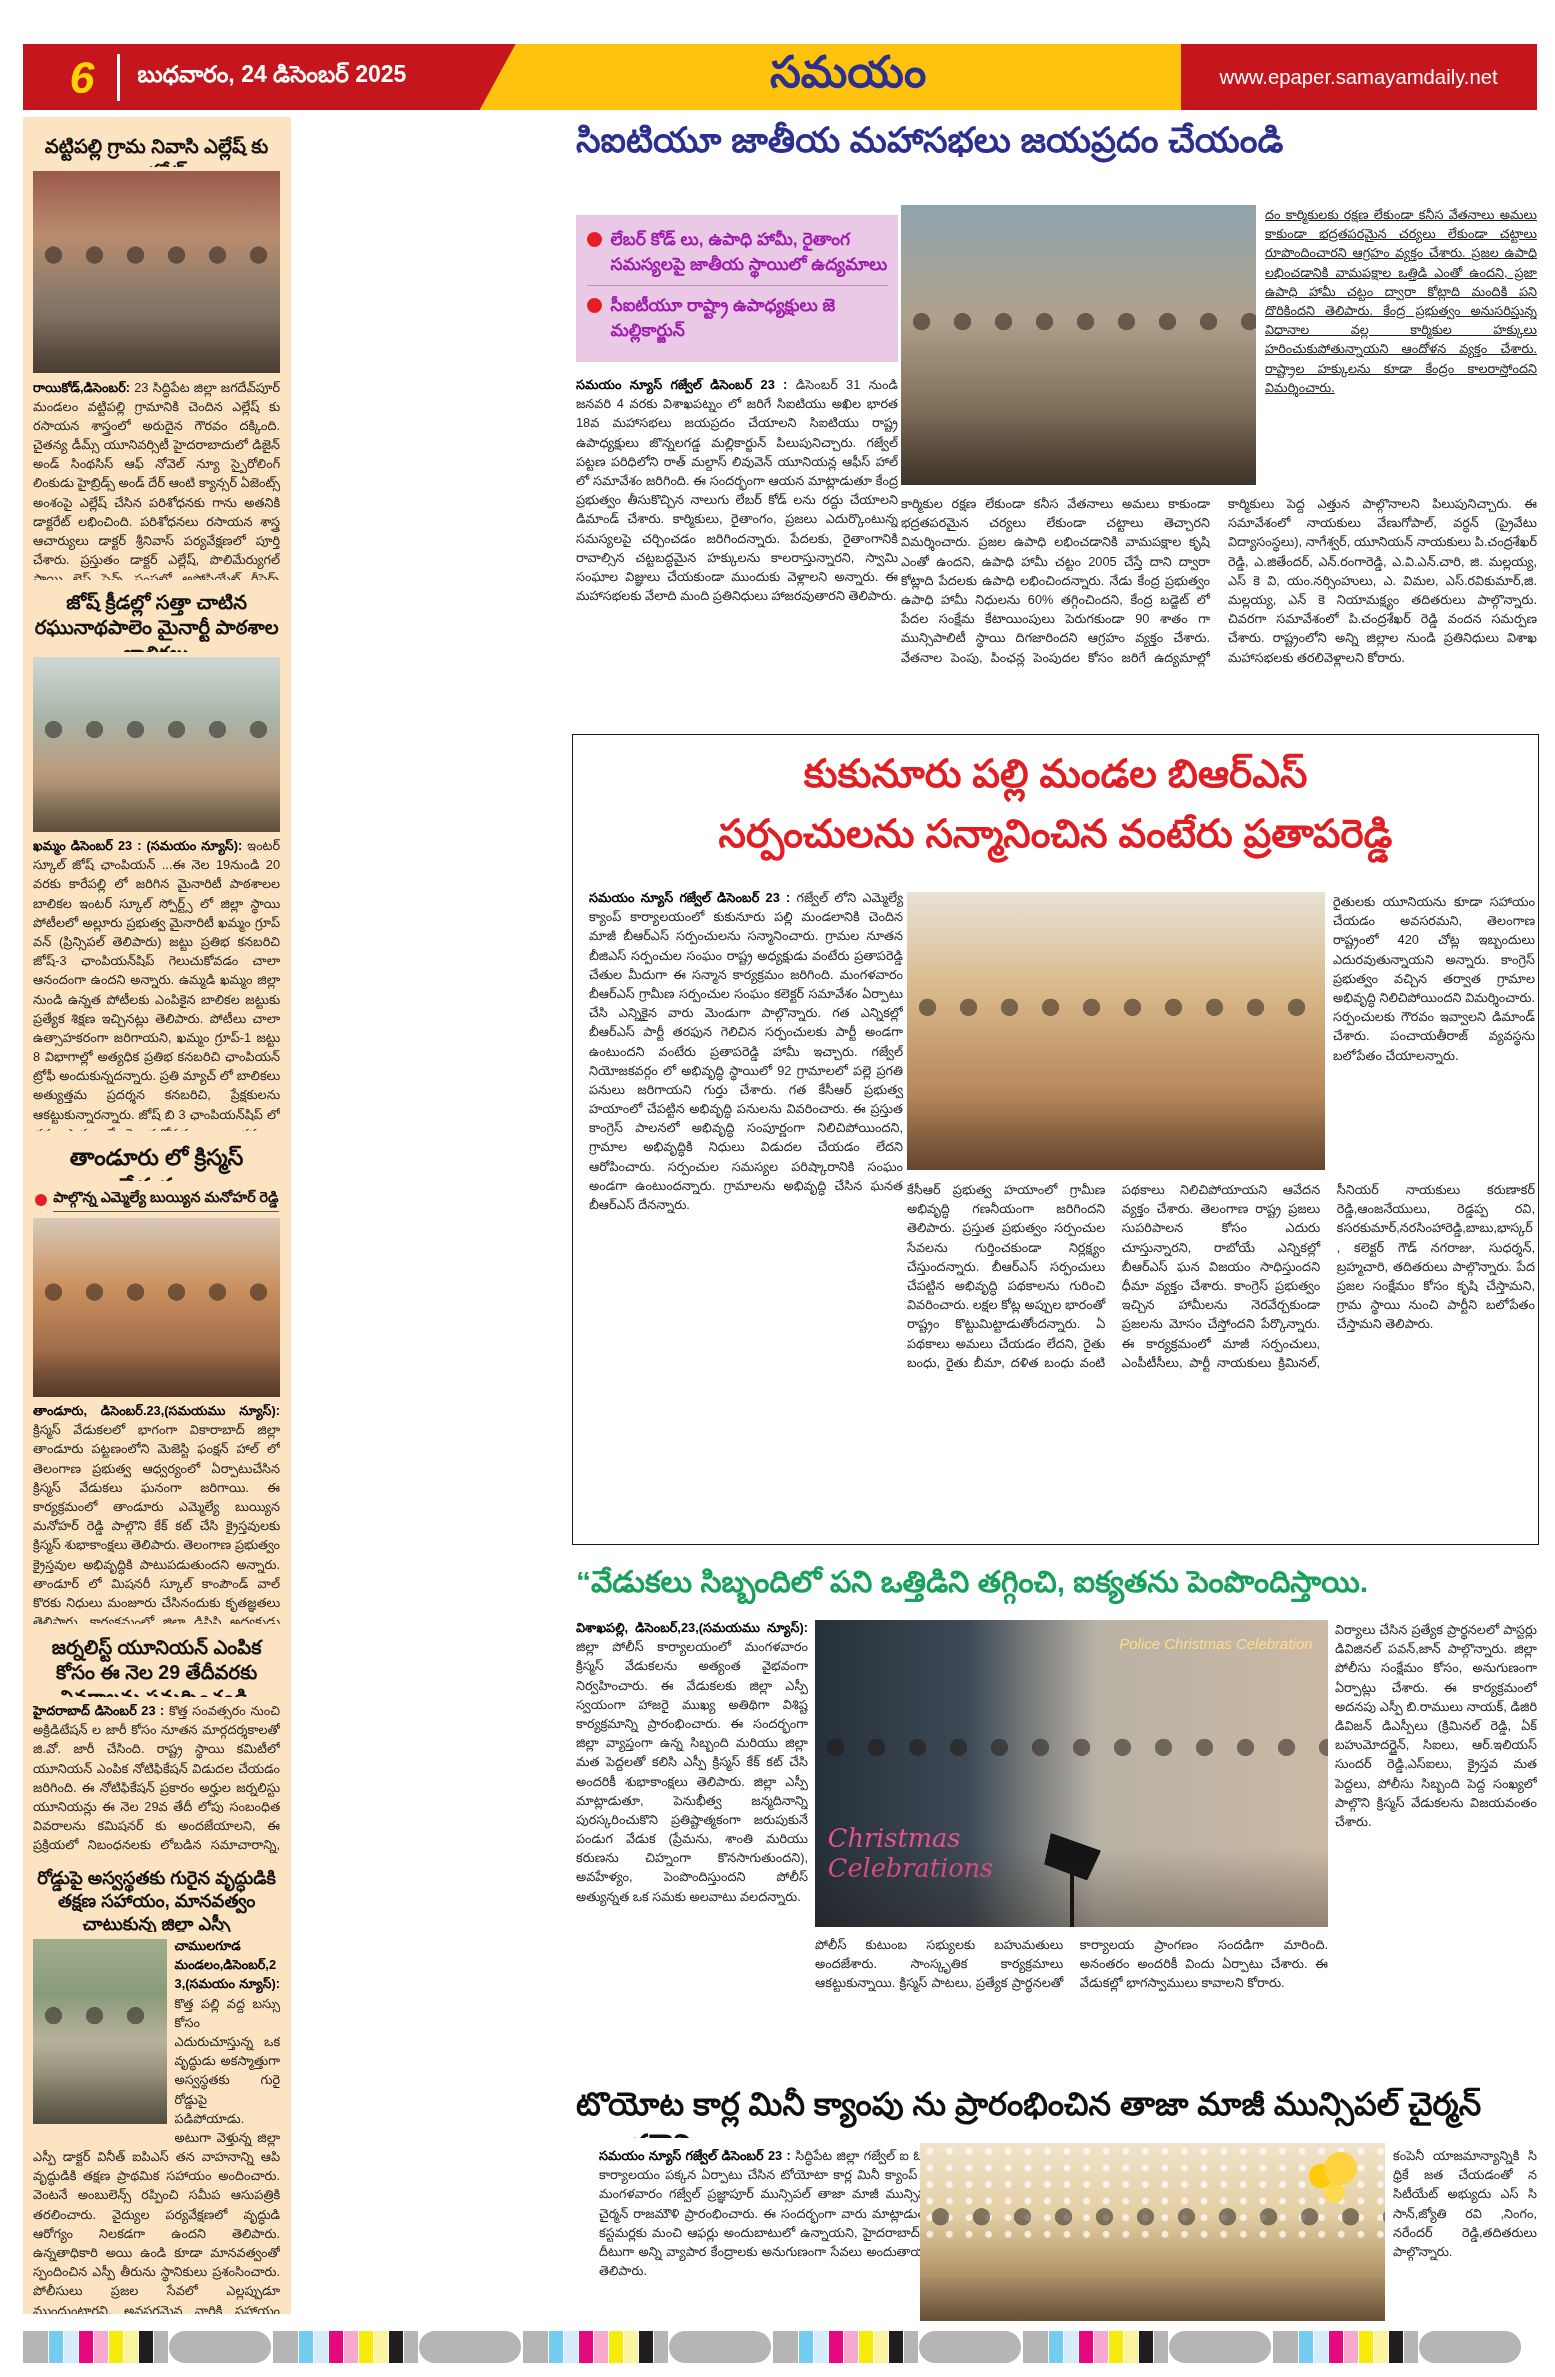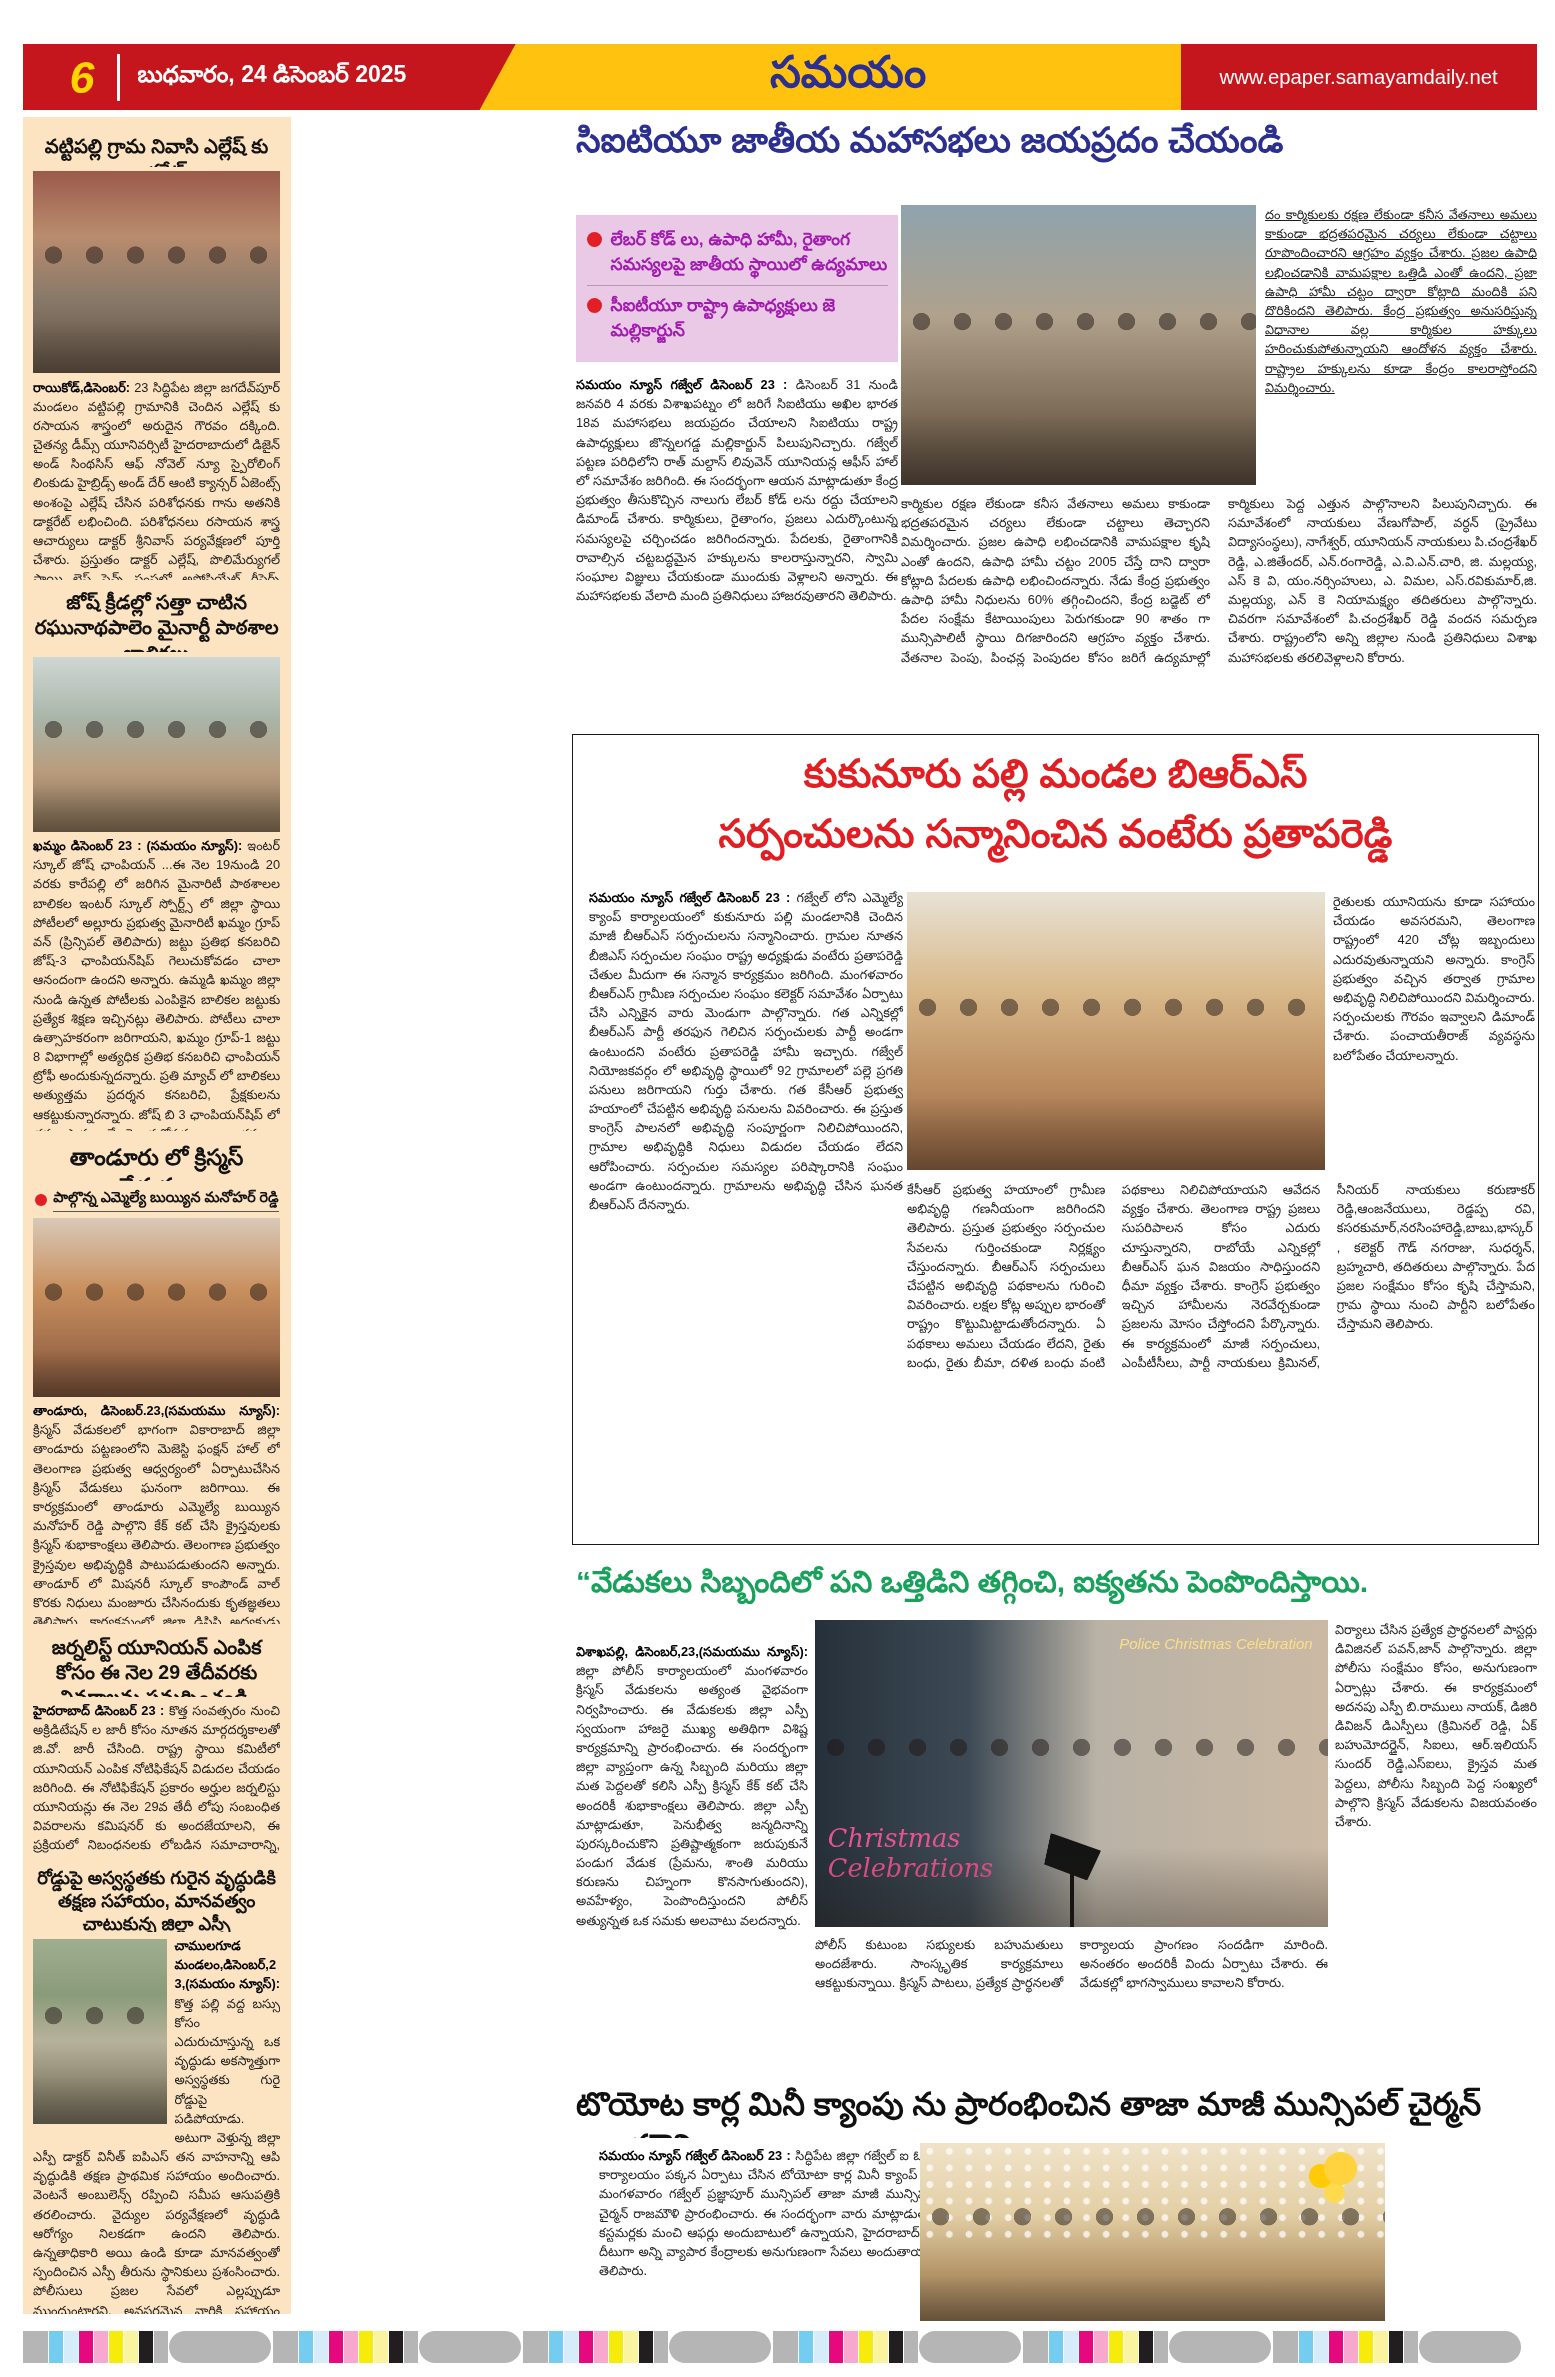--- a/index.html
+++ b/index.html
@@ -89,21 +89,21 @@
 
   .bbox{left:572px;top:734px;width:967px;height:811px;border:1.5px solid #1a1a1a;background:#fff;}
   .b-head{left:572px;top:749px;width:967px;height:134px;text-align:center;color:var(--headline-red);
           font-weight:bold;font-size:39px;line-height:1.3;}
   .b-head .bl2{margin-top:9px;}
   .b-left{left:589px;top:888px;width:314px;height:646px;}
   .b-right{left:1333px;top:892px;width:202px;height:278px;}
   .b-bottom{left:907px;top:1180px;width:628px;height:354px;column-count:3;column-gap:16.6px;}
 
   .ch{left:576px;top:1554px;width:963px;height:51px;font-size:30px;font-weight:bold;color:var(--headline-green);line-height:1.3;margin-top:8px;}
-  .c-left{left:576px;top:1618px;width:232px;height:456px;margin-top:24px;}
+  .c-left{left:576px;top:1618px;width:232px;height:456px;}
   .c-right{left:1335px;top:1620px;width:202px;height:454px;}
   .c-bottom{left:815px;top:1935px;width:513px;height:138px;column-count:2;column-gap:16.6px;}
 
   .dh{left:576px;top:2084px;width:963px;height:54px;font-size:32px;font-weight:bold;color:#101010;line-height:1.3;}
   .d-left{left:576px;top:2146px;width:337px;height:175px;margin-left:23px;}
   .d-right{left:1393px;top:2146px;width:144px;height:175px;}
 
   
   .calbar{position:absolute;left:22.6px;top:2331px;width:1514px;height:32px;display:flex;align-items:stretch;overflow:hidden;}
   .sw{display:inline-block;width:13.5px;height:32px;margin-right:1.5px;flex:0 0 auto;}
@@ -217,20 +217,21 @@
   </div>
   <p class="abs bd c-right">విర్యాలు చేసిన ప్రత్యేక ప్రార్థనలలో పాస్టర్లు డివిజినల్ పవన్,జాన్ పాల్గొన్నారు. జిల్లా పోలీసు సంక్షేమం కోసం, అనుగుణంగా ఏర్పాట్లు చేశారు. ఈ కార్యక్రమంలో అదనపు ఎస్పీ బి.రాములు నాయక్, డిజిరి డివిజన్ డిఎస్పీలు (క్రిమినల్ రెడ్డి, ఏక్ బహుమోదర్డైన్, సిఐలు, ఆర్.ఇలియస్ సుందర్ రెడ్డి,ఎస్ఐలు, క్రైస్తవ మత పెద్దలు, పోలీసు సిబ్బంది పెద్ద సంఖ్యలో పాల్గొని క్రిస్మస్ వేడుకలను విజయవంతం చేశారు.</p>
   <p class="abs bd c-bottom">పోలీస్ కుటుంబ సభ్యులకు బహుమతులు అందజేశారు. సాంస్కృతిక కార్యక్రమాలు ఆకట్టుకున్నాయి. క్రిస్మస్ పాటలు, ప్రత్యేక ప్రార్థనలతో కార్యాలయ ప్రాంగణం సందడిగా మారింది. అనంతరం అందరికీ విందు ఏర్పాటు చేశారు. ఈ వేడుకల్లో భాగస్వాములు కావాలని కోరారు.</p>
 
   <h1 class="abs dh">టొయోట కార్ల మినీ క్యాంపు ను ప్రారంభించిన తాజా మాజీ మున్సిపల్ చైర్మన్ రాజమౌళి</h1>
   <p class="abs bd d-left"><strong>సమయం న్యూస్ గజ్వేల్ డిసెంబర్ 23 :</strong> <span>సిద్ధిపేట జిల్లా గజ్వేల్ ఐ ఓ సి కార్యాలయం పక్కన ఏర్పాటు చేసిన టోయోటా కార్ల మినీ క్యాంప్ ను మంగళవారం గజ్వేల్ ప్రజ్ఞాపూర్ మున్సిపల్ తాజా మాజీ మున్సిపల్ చైర్మన్ రాజమౌళి ప్రారంభించారు. ఈ సందర్భంగా వారు మాట్లాడుతూ కస్టమర్లకు మంచి ఆఫర్లు అందుబాటులో ఉన్నాయని, హైదరాబాద్ కు దీటుగా అన్ని వ్యాపార కేంద్రాలకు అనుగుణంగా సేవలు అందుతాయని తెలిపారు.</span></p>
   <div class="photo ph-d">
     <div class="crowd"></div>
     <div class="balloons"></div>
   </div>
+  <p class="abs bd d-right">కంపెనీ యాజమాన్యాన్నికి సి ధ్రికే జత చేయడంతో న సిటీయేట్ అభ్యుదు ఎస్ సి సాన్,జ్యోతి రవి ,నింగం, నరేందర్ రెడ్డి,తదితరులు పాల్గొన్నారు.</p>
 
   <div class="calbar">
       <span class="sw sw-wide" style="background: rgb(181, 181, 181);"></span>
       <span class="sw" style="background: rgb(116, 205, 240);"></span>
       <span class="sw" style="background: rgb(215, 236, 249);"></span>
       <span class="sw" style="background: rgb(229, 8, 126);"></span>
       <span class="sw" style="background: rgb(247, 168, 207);"></span>
       <span class="sw" style="background: rgb(246, 235, 10);"></span>
       <span class="sw" style="background: rgb(250, 243, 160);"></span>
       <span class="sw" style="background: rgb(34, 30, 31);"></span>

